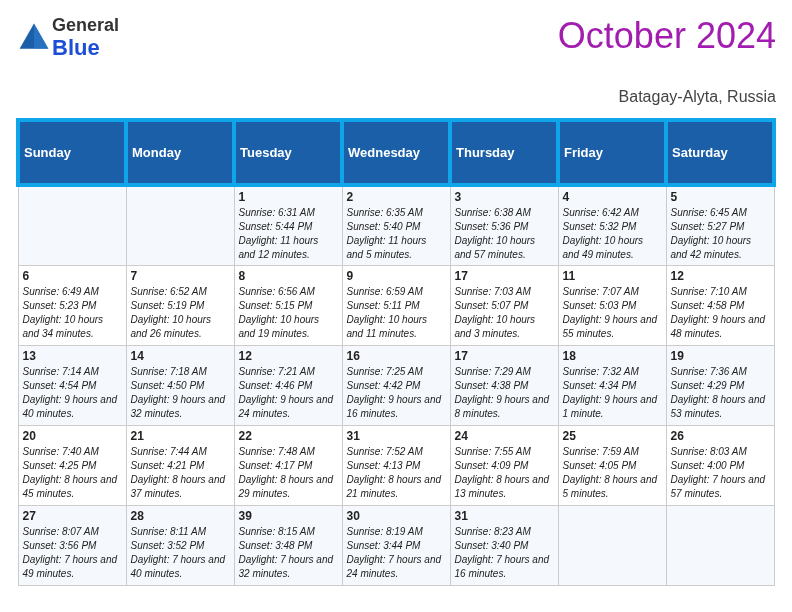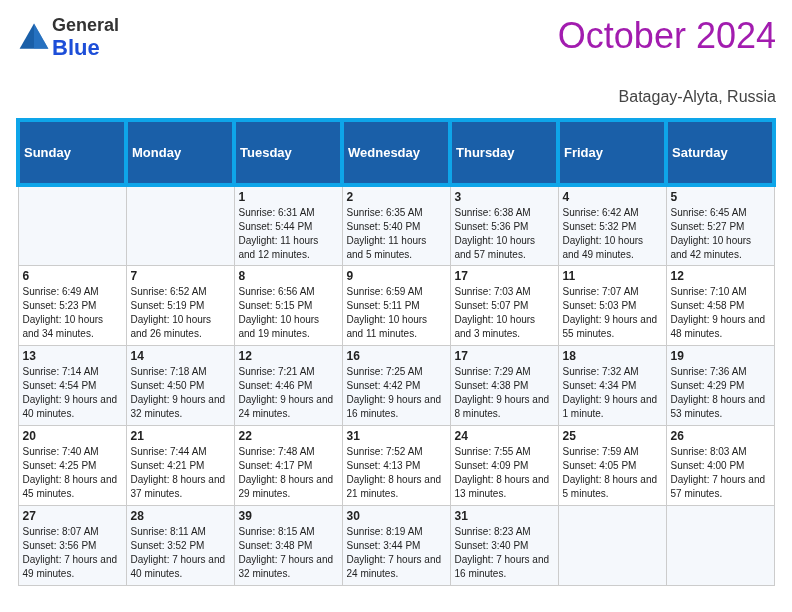--- a/index.html
+++ b/index.html
@@ -85,20 +85,21 @@
     .day-num {
       font-weight: bold;
       font-size: 12px;
       display: block;
       margin-bottom: 2px;
     }
     .day-info {
       font-size: 10px;
       line-height: 1.4;
       color: #222;
+      font-style: italic;
     }
     .empty-cell {
       background: #f5f8fc;
     }
   </style>
 </head>
 <body>
 
 <div class="header">
   <div class="logo">

